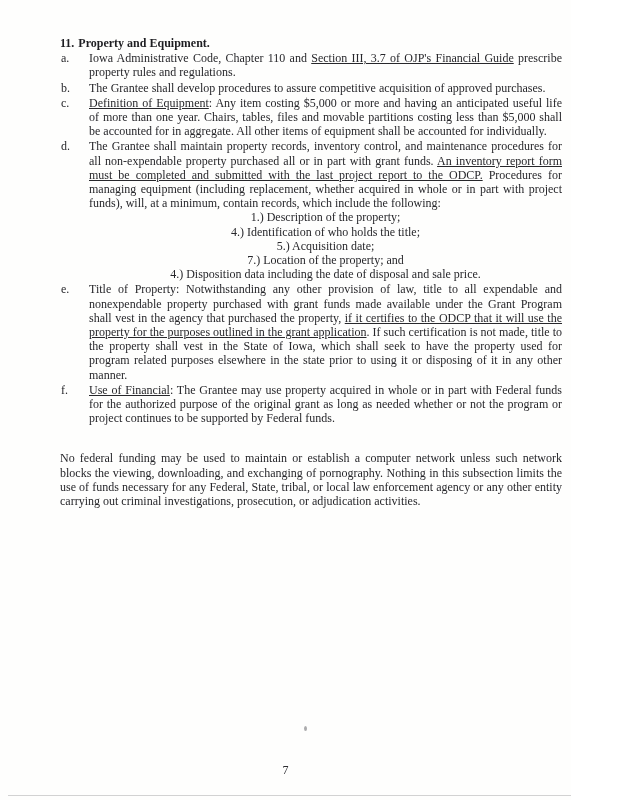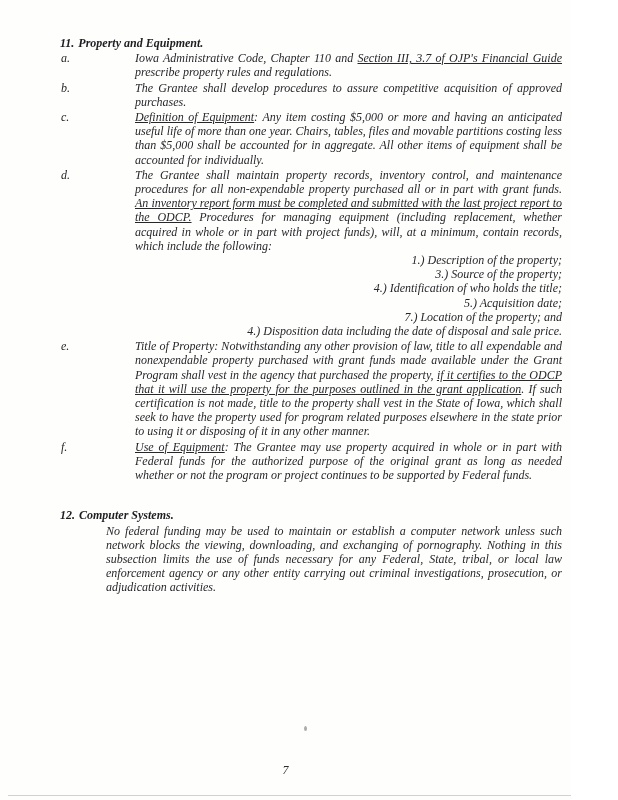--- a/index.html
+++ b/index.html
@@ -6,41 +6,40 @@
   html, body { background: #ffffff; }
   .page {
     position: relative;
     width: 571px;
     height: 800px;
     background: #fefefdf8;
     background-color: #fefefd;
     font-family: "Liberation Serif", "DejaVu Serif", serif;
     color: #27272b;
     overflow: hidden;
-    font-style: italic;
   }
   .content {
     position: absolute;
     left: 60px;
     top: 36px;
     width: 502px;
     font-size: 12px;
     line-height: 14.2px;
   }
   .section { margin: 0; }
   .section + .section { margin-top: 26px; }
   .section-heading { font-weight: bold; color: #1e1e22; }
   .sec-num { display: inline-block; margin-right: 4px; }
   .item { display: flex; margin-top: 1px; }
   .item-label { flex: none; width: 29px; padding-left: 1px; }
   .item-body { flex: 1; text-align: justify; }
-  .para { text-align: justify; margin-left: 46px; }
+  .para { text-align: justify; }
   .para + .para { margin-top: 14px; }
   .u { text-decoration: underline; text-underline-offset: 1px; }
-  .subline { text-align: right; }
+  .subline { text-align: center; }
   .section-body { margin-top: 1px; }
   .page-num {
     position: absolute;
     top: 763px;
     left: 0;
     width: 100%;
     text-align: center;
     font-size: 12px;
     color: #2c2c30;
   }
@@ -85,41 +84,39 @@
           <span class="item-label">c.</span>
           <div class="item-body">
             <p class="para"><span class="u">Definition of Equipment</span><span>:  Any item costing $5,000 or more and having an anticipated useful life of more than one year.  Chairs, tables, files and movable partitions costing less than $5,000 shall be accounted for in aggregate.  All other items of equipment shall be accounted for individually.</span></p>
           </div>
         </div>
         <div class="item">
           <span class="item-label">d.</span>
           <div class="item-body">
             <p class="para"><span>The Grantee shall maintain property records, inventory control, and maintenance procedures for all non-expendable property purchased all or in part with grant funds.  </span><span class="u">An inventory report form must be completed and submitted with the last project report to the ODCP.</span><span>  Procedures for managing equipment (including replacement, whether acquired in whole or in part with project funds), will, at a minimum, contain records, which include the following:</span></p>
             <div class="subline">1.) Description of the property;</div>
-            <div class="subline">3.) Source of the property;</div>
             <div class="subline">4.) Identification of who holds the title;</div>
             <div class="subline">5.) Acquisition date;</div>
             <div class="subline">7.) Location of the property; and</div>
             <div class="subline">4.) Disposition data including the date of disposal and sale price.</div>
           </div>
         </div>
         <div class="item">
           <span class="item-label">e.</span>
           <div class="item-body">
             <p class="para"><span>Title of Property:  Notwithstanding any other provision of law, title to all expendable and nonexpendable property purchased with grant funds made available under the Grant Program shall vest in the agency that purchased the property, </span><span class="u">if it certifies to the ODCP that it will use the property for the purposes outlined in the grant application</span><span>.  If such certification is not made, title to the property shall vest in the State of Iowa, which shall seek to have the property used for program related purposes elsewhere in the state prior to using it or disposing of it in any other manner.</span></p>
           </div>
         </div>
         <div class="item">
           <span class="item-label">f.</span>
           <div class="item-body">
-            <p class="para"><span class="u">Use of Equipment</span><span>:  The Grantee may use property acquired in whole or in part with Federal funds for the authorized purpose of the original grant as long as needed whether or not the program or project continues to be supported by Federal funds.</span></p>
+            <p class="para"><span class="u">Use of Financial</span><span>:  The Grantee may use property acquired in whole or in part with Federal funds for the authorized purpose of the original grant as long as needed whether or not the program or project continues to be supported by Federal funds.</span></p>
           </div>
         </div>
       </div>
       <div class="section">
-        <div class="section-heading"><span class="sec-num">12.</span><span class="sec-title">Computer Systems.</span></div>
         <p class="para section-body"><span>No federal funding may be used to maintain or establish a computer network unless such network blocks the viewing, downloading, and exchanging of pornography.  Nothing in this subsection limits the use of funds necessary for any Federal, State, tribal, or local law enforcement agency or any other entity carrying out criminal investigations, prosecution, or adjudication activities.</span></p>
       </div>
     </div>
   <div class="page-num">7</div>
   <div class="artifact-dot"></div>
   <div class="scan-edge"></div>
 </div>
 
 </body></html>

